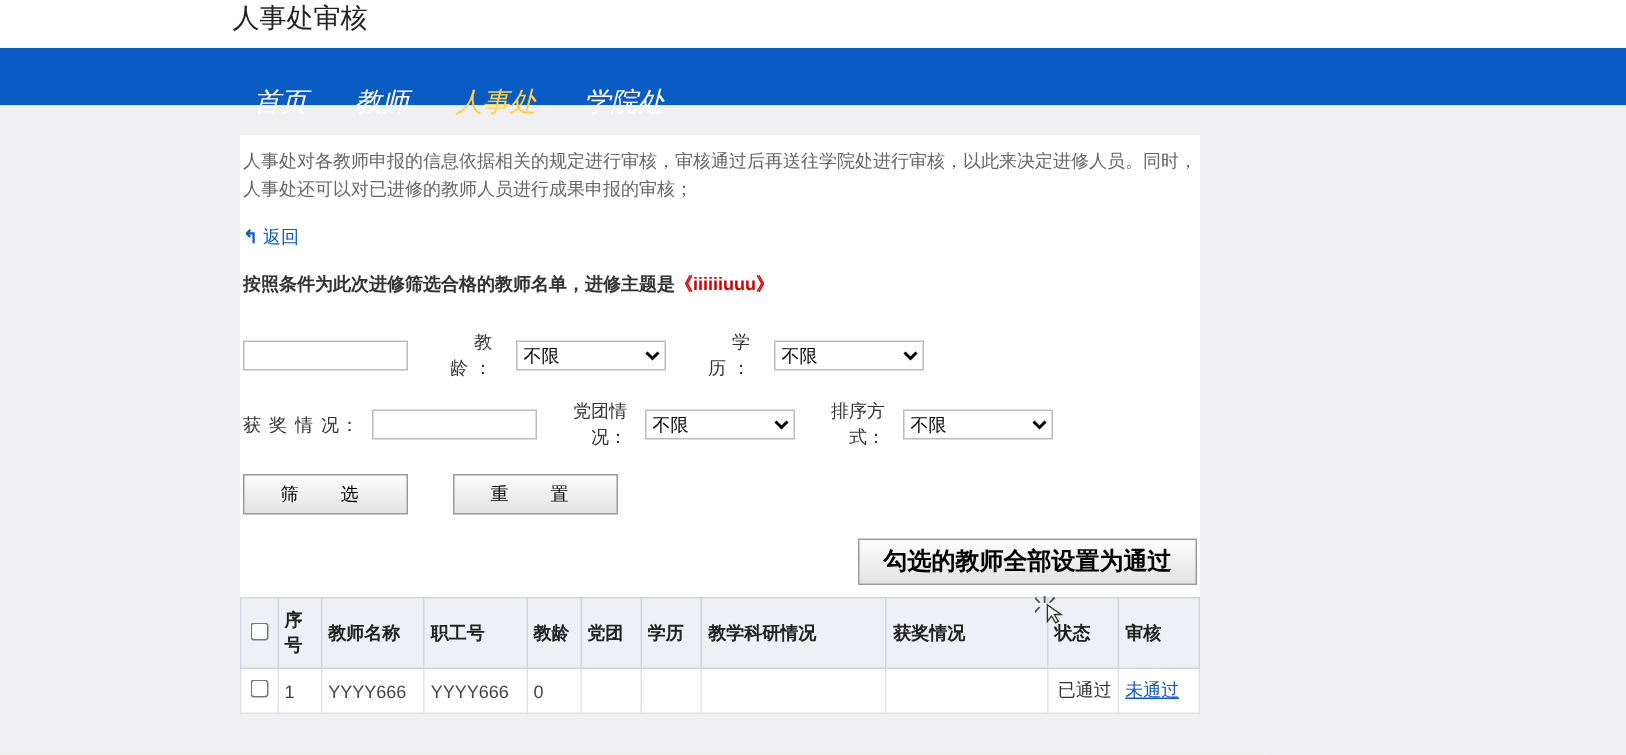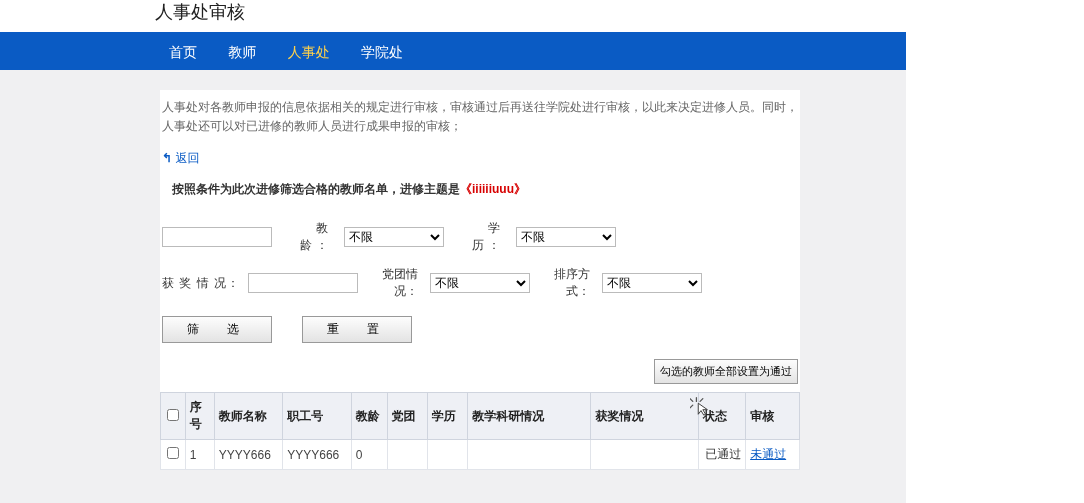--- a/index.html
+++ b/index.html
@@ -1,41 +1,41 @@
 <!DOCTYPE html>
 <html><head>
   <meta charset="utf-8">
   <style>
     * { box-sizing: border-box; margin: 0; padding: 0; }
     body { font-family: "Microsoft YaHei", SimSun, Arial, sans-serif; font-size: 12px; background: #fff; color: #333; }
-    .page { width: 906px; height: 503px; position: relative; border-radius: 32px; }
+    .page { width: 1084px; height: 503px; position: relative; border-radius: 32px; }
     .title-bar { padding: 0 0 8px 155px; font-size: 18px; font-family: SimSun, serif; font-weight: normal; color: #222; }
     .nav { background: #0a5bc4; height: 38px; padding-left: 155px; }
-    .nav-item { display: inline-block; color: #fff; padding: 12px 14px; font-size: 14px; cursor: pointer; }
+    .nav-item { display: inline-block; color: #fff; padding: 24px 14px; font-size: 18px; cursor: pointer; font-style: italic; }
     .nav-item.active { color: #ffd24a; }
     .content-wrap { background: #f0f0f2; padding: 20px 0 40px 0; }
     .content { width: 640px; margin-left: 160px; background: #fff; padding: 0; }
     .content-inner { padding: 0; }
     .desc { color: #666; font-size: 12px; line-height: 1.6; padding: 8px 2px 10px 2px; }
     .back-link { color: #0a5bc4; cursor: pointer; padding: 4px 2px 10px 2px; display: block; }
     .back-link::before { content: "↰ "; font-weight: bold; }
-    .rule-line { color: #333; font-weight: bold; padding: 4px 2px 8px 12px; }
+    .rule-line { color: #333; font-weight: bold; padding: 4px 2px 8px 2px; }
     .rule-line .highlight { color: #d70000; }
     .divider-row { height: 8px; }
     .note-bar { background: #f2f2f2; border: 1px solid #d9d9d9; padding: 6px 8px; color: #555; margin: 4px 0 10px 0; font-size: 12px; }
     .filter-row { display: flex; align-items: center; padding: 6px 2px; gap: 8px; }
     .filter-label { width: 78px; letter-spacing: 1px; color: #333; }
     .filter-input { width: 110px; height: 20px; border: 1px solid #bbb; padding: 0 4px; font-size: 12px; }
     .filter-label-mid { width: 56px; text-align: right; padding-right: 4px; letter-spacing: 4px; }
     .filter-label-mid.nl { letter-spacing: 0; }
     .filter-select { width: 100px; height: 20px; border: 1px solid #bbb; font-size: 12px; background: #fff; }
     .btn { display: inline-block; border: 1px solid #999; background: linear-gradient(#fdfdfd, #e3e3e3); padding: 4px 24px; font-size: 12px; cursor: pointer; letter-spacing: 8px; font-family: inherit; }
     .btn-row { padding: 10px 2px 8px 2px; display: flex; gap: 30px; }
     .set-pass-row { display: flex; justify-content: flex-end; padding: 8px 2px; }
-    .btn-set-pass { border: 1px solid #999; background: linear-gradient(#fdfdfd, #e3e3e3); padding: 4px 5px; font-size: 11px; cursor: pointer; font-family: inherit; }
+    .btn-set-pass { border: 1px solid #999; background: linear-gradient(#fdfdfd, #e3e3e3); padding: 4px 16px; font-size: 16px; cursor: pointer; font-family: inherit; font-weight: bold; }
     table.data { width: 100%; border-collapse: collapse; font-size: 12px; }
     table.data th { background: #eef0f5; border: 1px solid #cfd4de; padding: 6px 4px; font-weight: bold; text-align: left; color: #222; }
     table.data td { border: 1px solid #e1e4ea; padding: 6px 4px; color: #444; vertical-align: middle; }
     table.data th:first-child, table.data td:first-child { text-align: center; width: 22px; }
     .chk { width: 12px; height: 12px; }
     .status-pass { color: #333; }
     .audit-link { color: #0a5bc4; cursor: pointer; text-decoration: underline; }
     .cursor-svg { position: absolute; left: 690px; top: 395px; width: 22px; height: 22px; pointer-events: none; }
     .col-idx { width: 26px; margin-top: 48px; }
     .col-name { width: 56px; }

